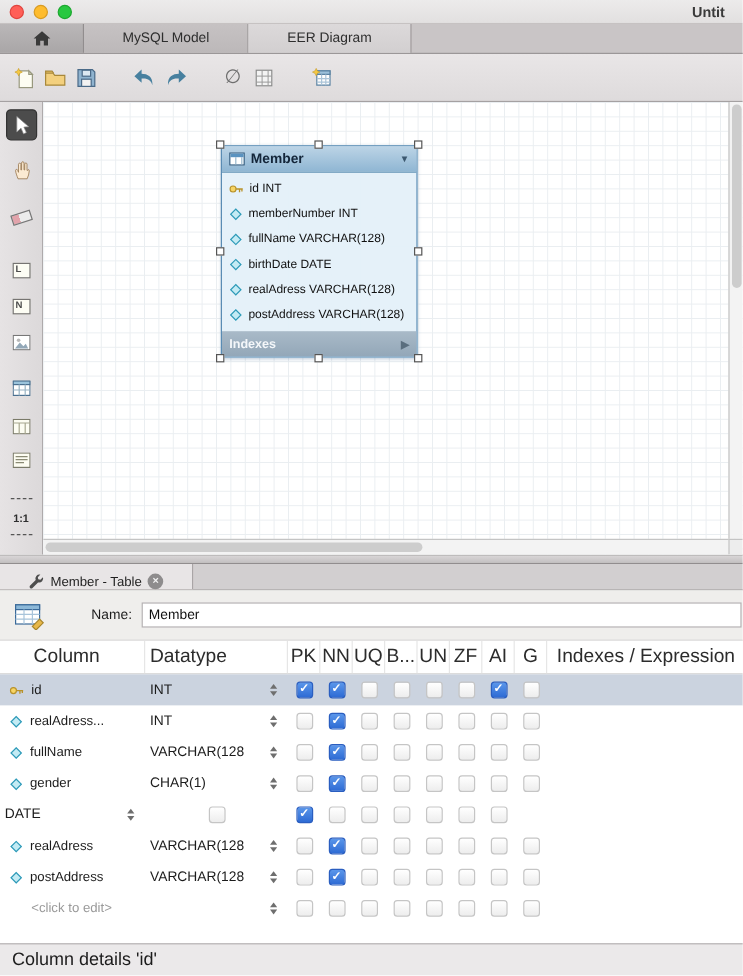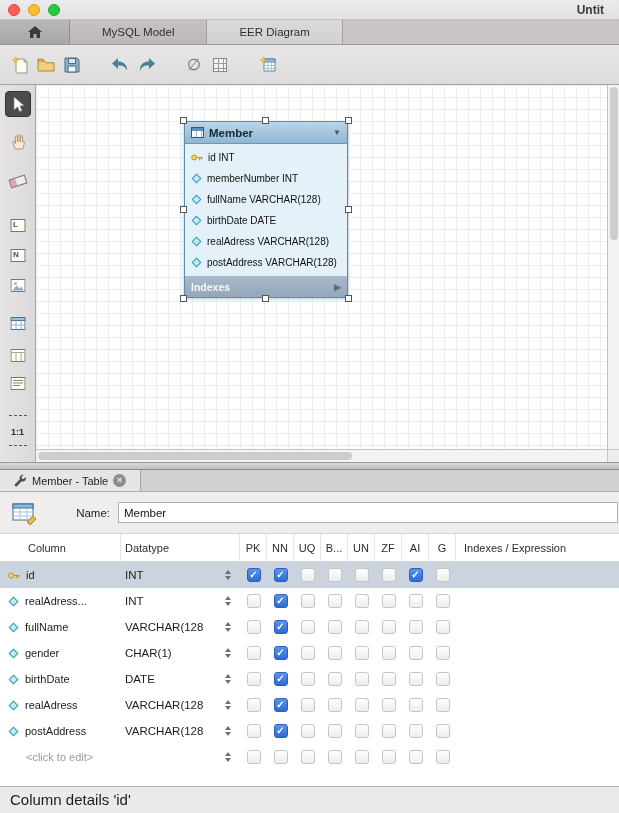--- a/index.html
+++ b/index.html
@@ -81,33 +81,33 @@
   .tgrid { width:13px; height:11px; border:1px solid #2c5a80; background:#fff; position:relative; flex:0 0 13px; }
   .tgrid::before { content:""; position:absolute; left:0; top:0; right:0; height:3px; background:#5a93c0; }
   .tgrid::after { content:""; position:absolute; left:4px; top:3px; bottom:0; width:4px; border-left:1px solid #9ab8cc; border-right:1px solid #9ab8cc; }
 
   
   .splitter { flex:0 0 8px; background:linear-gradient(#d9d6d7,#c3c0c1); border-top:1px solid #9e9a9b; border-bottom:1px solid #918d8e; }
 
   
   .editor { flex:1; display:flex; flex-direction:column; background:#fff; position:relative; }
   .etabbar { height:22px; background:#d2cfd0; border-bottom:1px solid #b2aeaf; display:flex; flex:0 0 22px; }
-  .etab { display:flex; align-items:center; background:linear-gradient(#ecegee,#e6e3e4); background:#e8e5e6;
-    padding:0 14px; border-right:1px solid #a9a5a6; gap:5px; }
+  .etab { display:flex; align-items:flex-end; background:linear-gradient(#ecegee,#e6e3e4); background:#e8e5e6;
+    padding:0 24px; border-right:1px solid #a9a5a6; gap:5px; }
   .etab-label { font-size:11px; color:#1f1f1f; }
   .eclose { width:13px; height:13px; border-radius:50%; background:#8e8c8d; color:#f2f2f2; font-size:9px;
     line-height:13px; text-align:center; font-weight:bold; }
   .name-row { height:42px; flex:0 0 42px; background:#efeeec; display:flex; align-items:center; border-bottom:1px solid #d8d5d6; padding-left:12px; }
   .name-label { font-size:11.5px; color:#1c1c1c; width:72px; text-align:right; margin-right:8px; }
   .name-input { flex:1; height:21px; border:1px solid #b3b0b1; background:#fff; font-size:11.5px;
     font-family:"Liberation Sans",sans-serif; padding:0 5px; color:#111; margin-right:1px; }
 
   .grid-head,.grid-row { display:grid; grid-template-columns:121px 119px repeat(8,27px) 1fr; align-items:center; }
   .grid-head { height:28px; flex:0 0 28px; border-bottom:1px solid #d4d4d4; background:#fff; }
-  .gh { font-size:11px; color:#2c2c2c; height:100%; display:flex; align-items:center; border-right:1px solid #e6e6e6; }
+  .gh { font-size:16px; color:#2c2c2c; height:100%; display:flex; align-items:center; border-right:1px solid #e6e6e6; }
   .gh.name { padding-left:28px; }
   .gh.dtype { padding-left:4px; }
   .gh.flag { justify-content:center; }
   .gh.def { padding-left:8px; border-right:none; }
   .grid-row { height:26px; background:#fff; }
   .grid-row.selected { background:#cbd3df; }
   .cell { height:100%; display:flex; align-items:center; font-size:11px; color:#1c1c1c; }
   .cell.name { padding-left:8px; gap:6px; }
   .cell.dtype { padding:0 9px 0 4px; justify-content:space-between; font-size:11.5px; }
   .cell.flag { justify-content:center; }
@@ -512,24 +512,20 @@
           </div>
           <div class="cell flag">
             <span class="cb"></span>
           </div>
           <div class="cell flag">
             <span class="cb"></span>
           </div>
           <div class="cell def"></div>
         </div>
         <div class="grid-row">
-          <div class="cell name">
-            <span class="ic-diamond"></span>
-            <span class="ctext">birthDate</span>
-          </div>
           <div class="cell dtype">
             <span class="ctext">DATE</span>
             <span class="stepper">
               <i class="up"></i>
               <i class="dn"></i>
             </span>
           </div>
           <div class="cell flag">
             <span class="cb"></span>
           </div>

